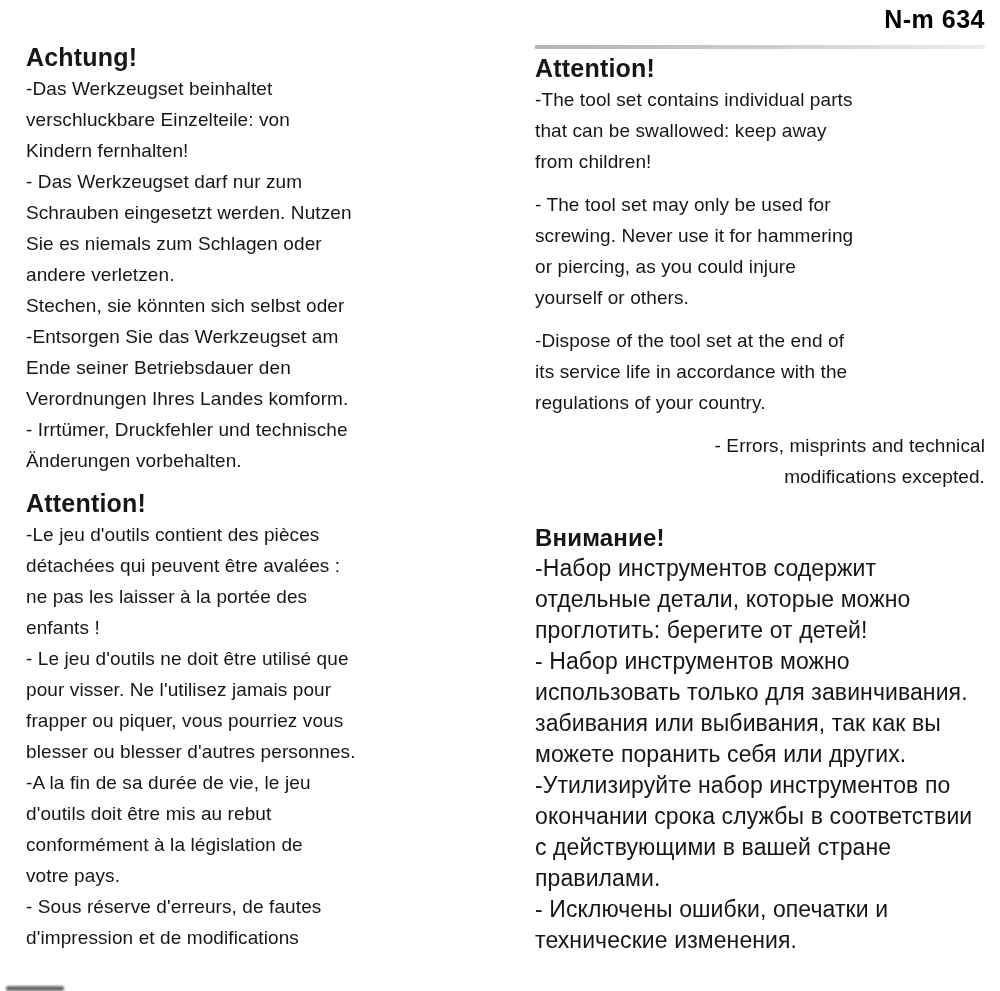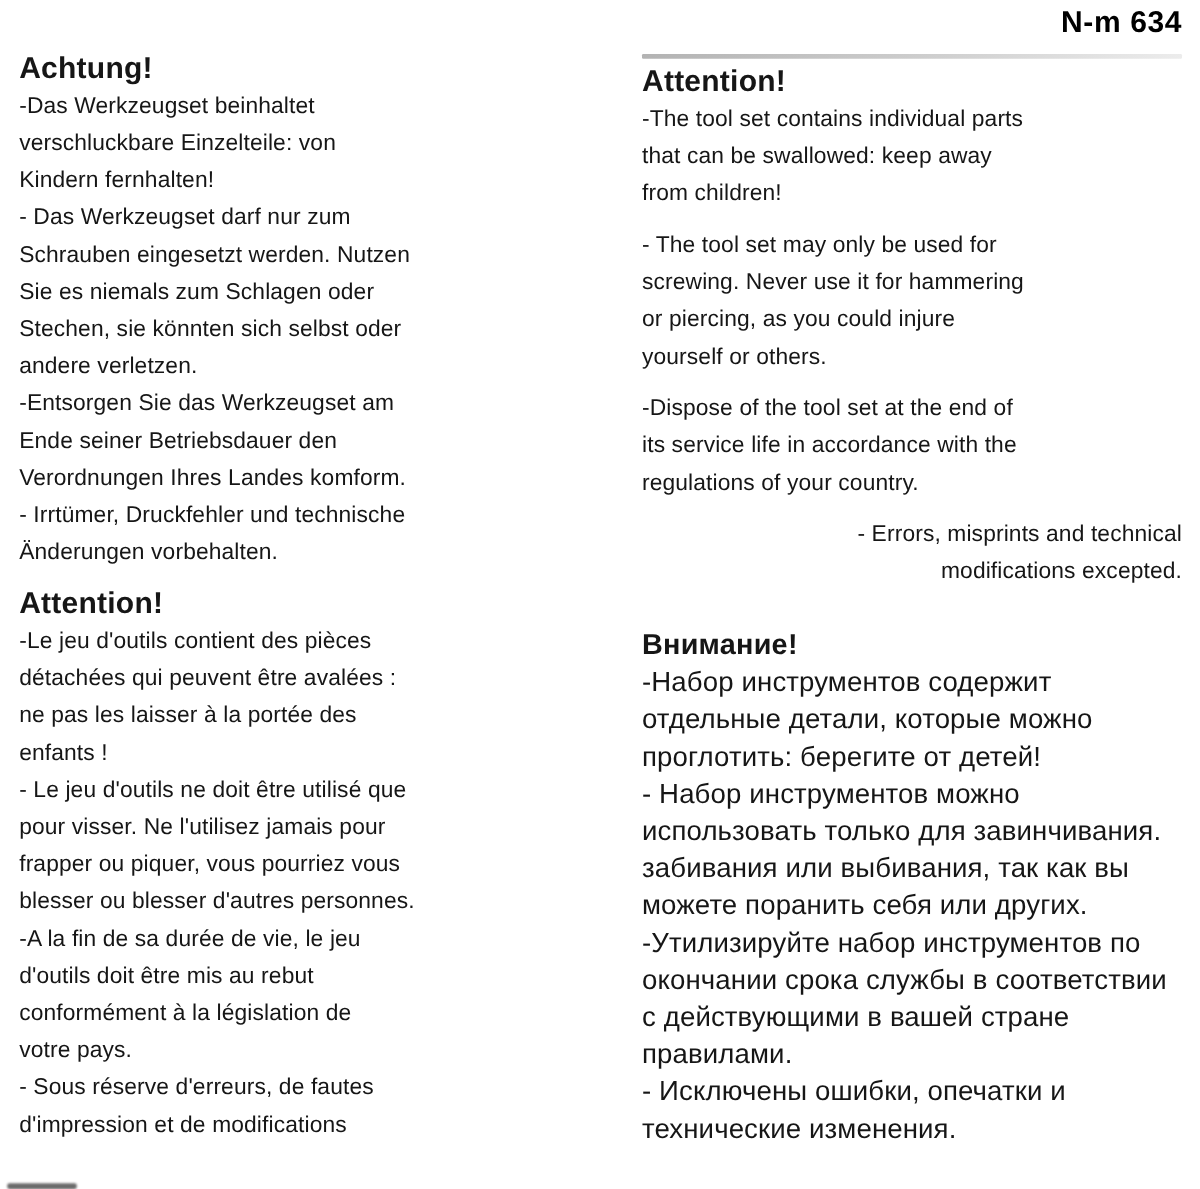--- a/index.html
+++ b/index.html
@@ -6,21 +6,21 @@
   html, body { background: #ffffff; }
   body {
     width: 1000px; height: 991px;
     font-family: "Liberation Sans", sans-serif;
     color: #161616;
     overflow: hidden;
   }
   .page { position: relative; width: 1000px; height: 991px; background: #ffffff; }
 
   .col { position: absolute; }
-  .col-left  { left: 16px;  top: 42px; width: 484px; }
+  .col-left  { left: 26px;  top: 42px; width: 484px; }
   .col-right { left: 535px; top: 6px;  width: 450px; }
 
   .code {
     text-align: right;
     font-weight: 700;
     font-size: 25px;
     line-height: 26px;
     letter-spacing: 0.5px;
     margin-bottom: 13px;
     color: #000000;
@@ -76,22 +76,22 @@
 
     <section>
       <div class="heading">Achtung!</div>
       <div>
           <div class="line">-Das Werkzeugset beinhaltet</div>
           <div class="line">verschluckbare Einzelteile: von</div>
           <div class="line">Kindern fernhalten!</div>
           <div class="line">- Das Werkzeugset darf nur zum</div>
           <div class="line">Schrauben eingesetzt werden. Nutzen</div>
           <div class="line">Sie es niemals zum Schlagen oder</div>
+          <div class="line">andere verletzen.</div>
           <div class="line">Stechen, sie könnten sich selbst oder</div>
-          <div class="line">andere verletzen.</div>
           <div class="line">-Entsorgen Sie das Werkzeugset am</div>
           <div class="line">Ende seiner Betriebsdauer den</div>
           <div class="line">Verordnungen Ihres Landes komform.</div>
           <div class="line">- Irrtümer, Druckfehler und technische</div>
           <div class="line">Änderungen vorbehalten.</div>
         </div>
     </section>
 
     <section class="sec-french">
       <div class="heading">Attention!</div>

